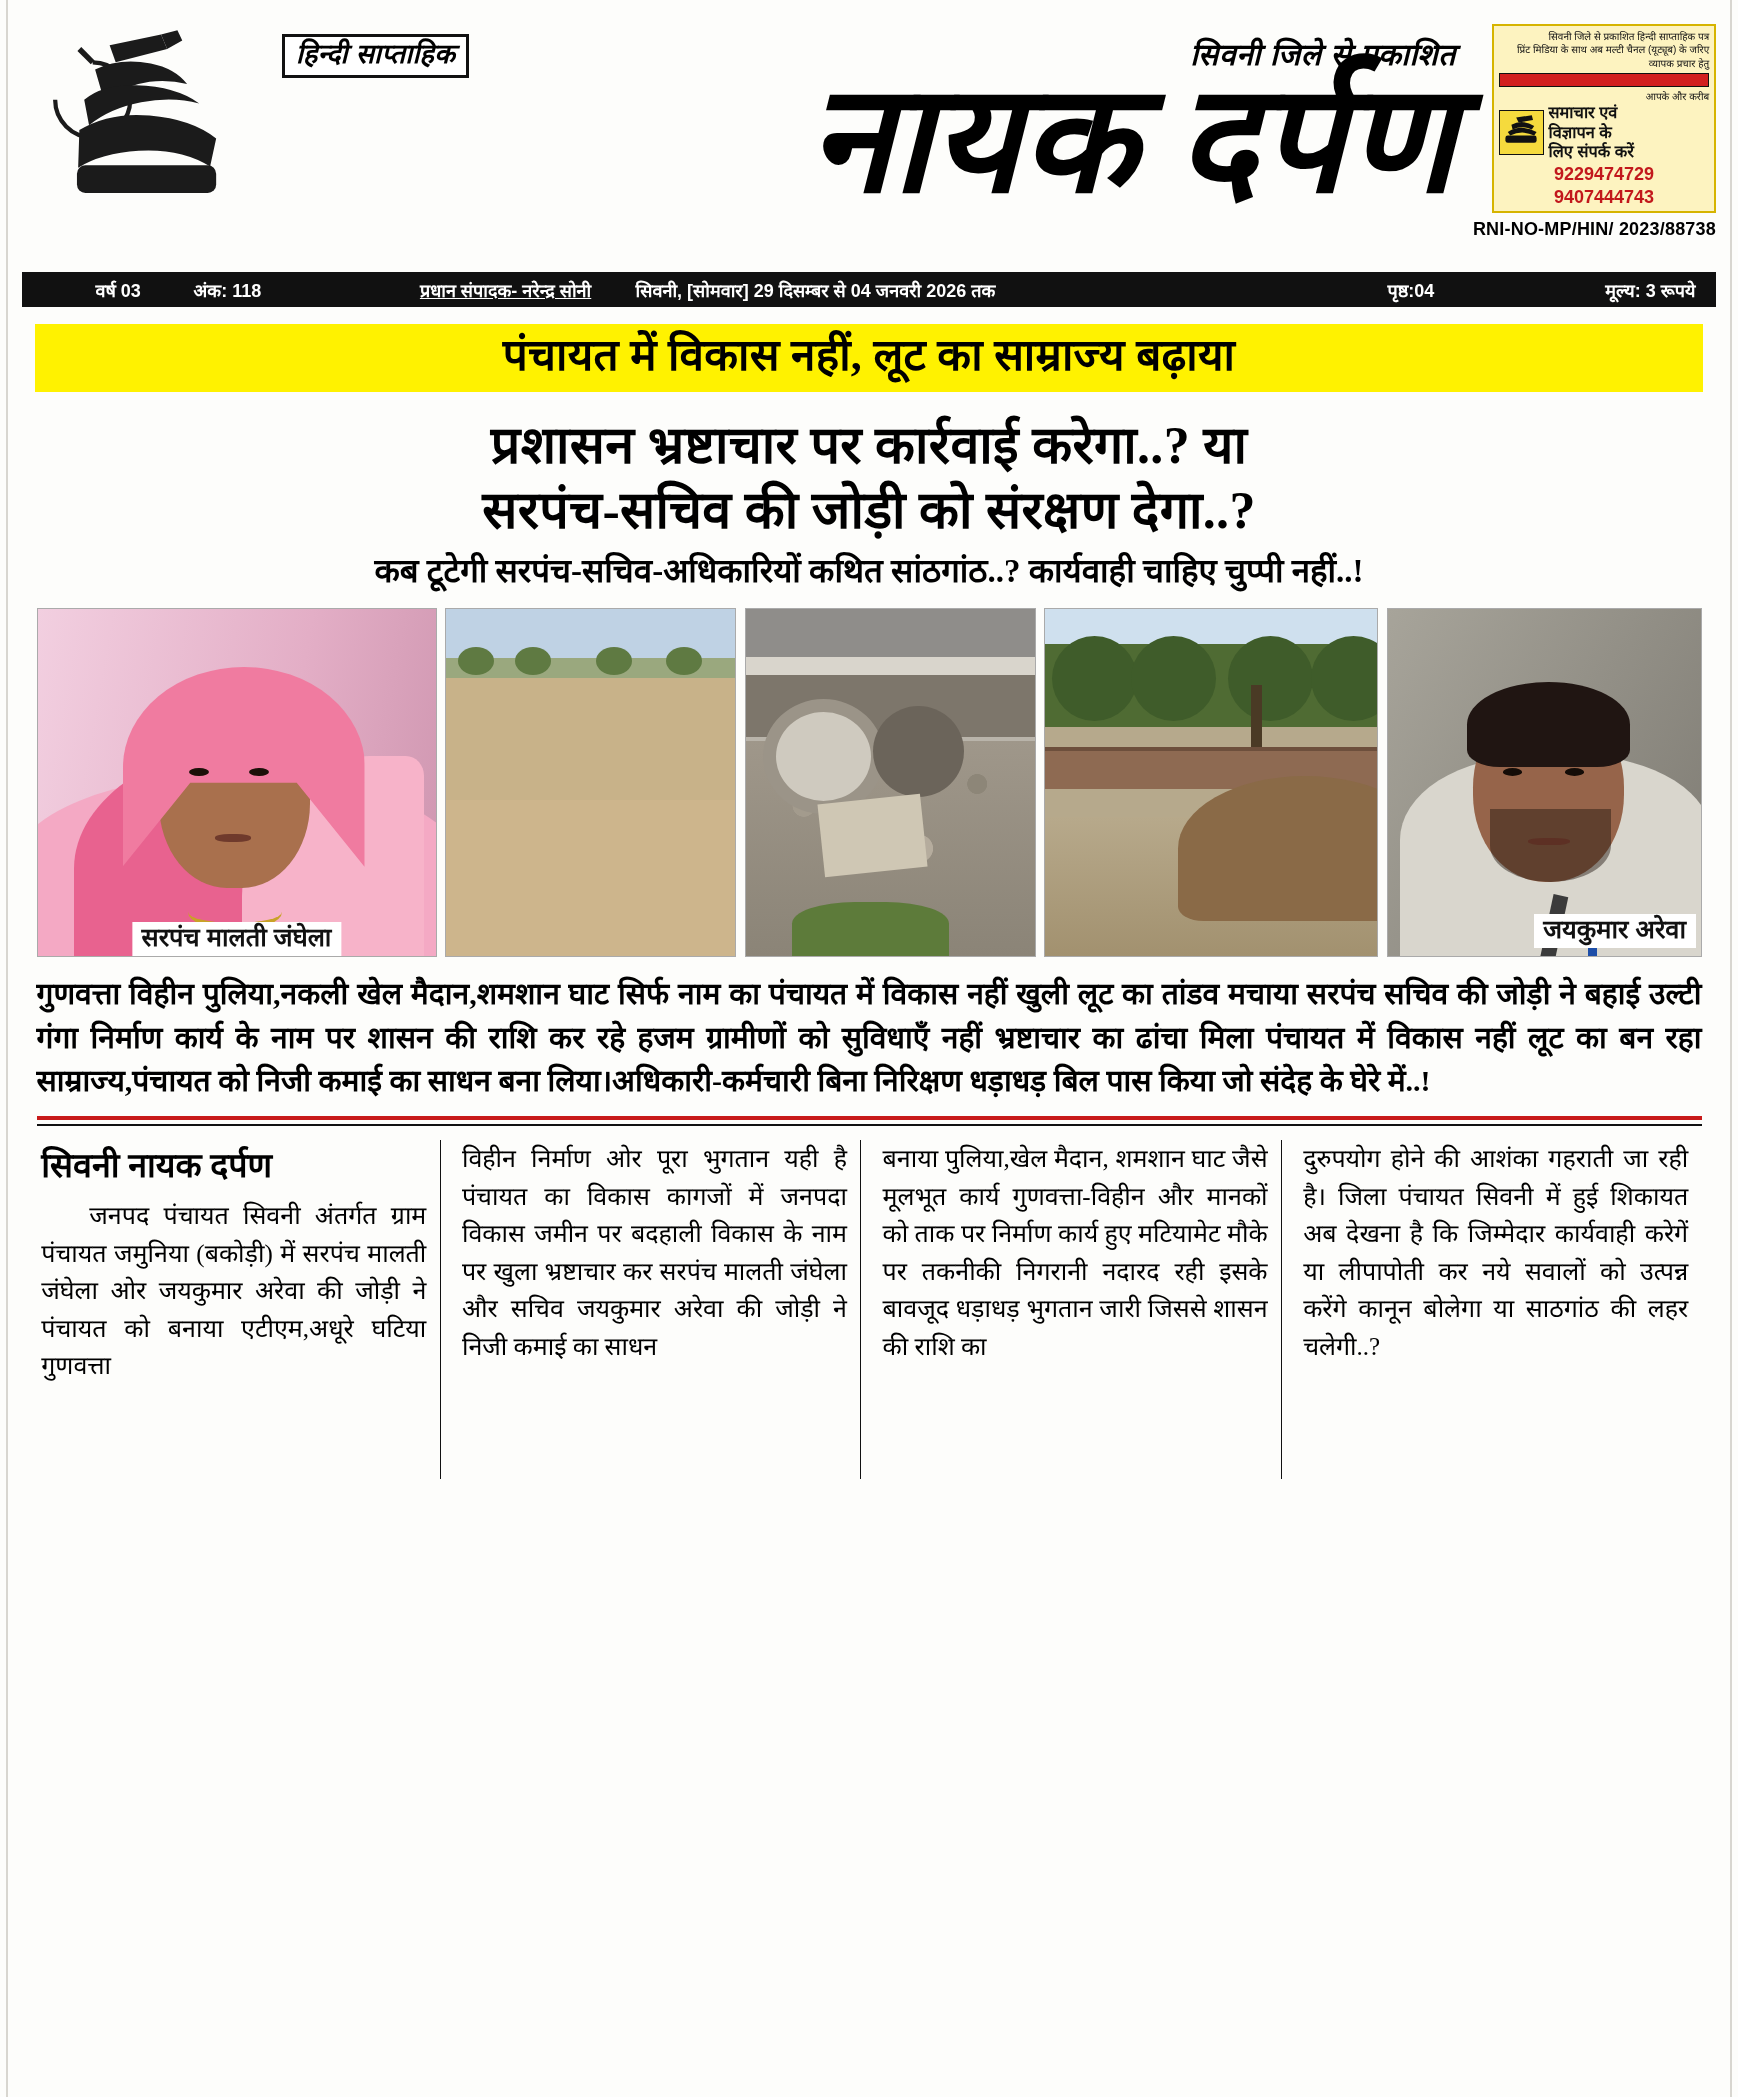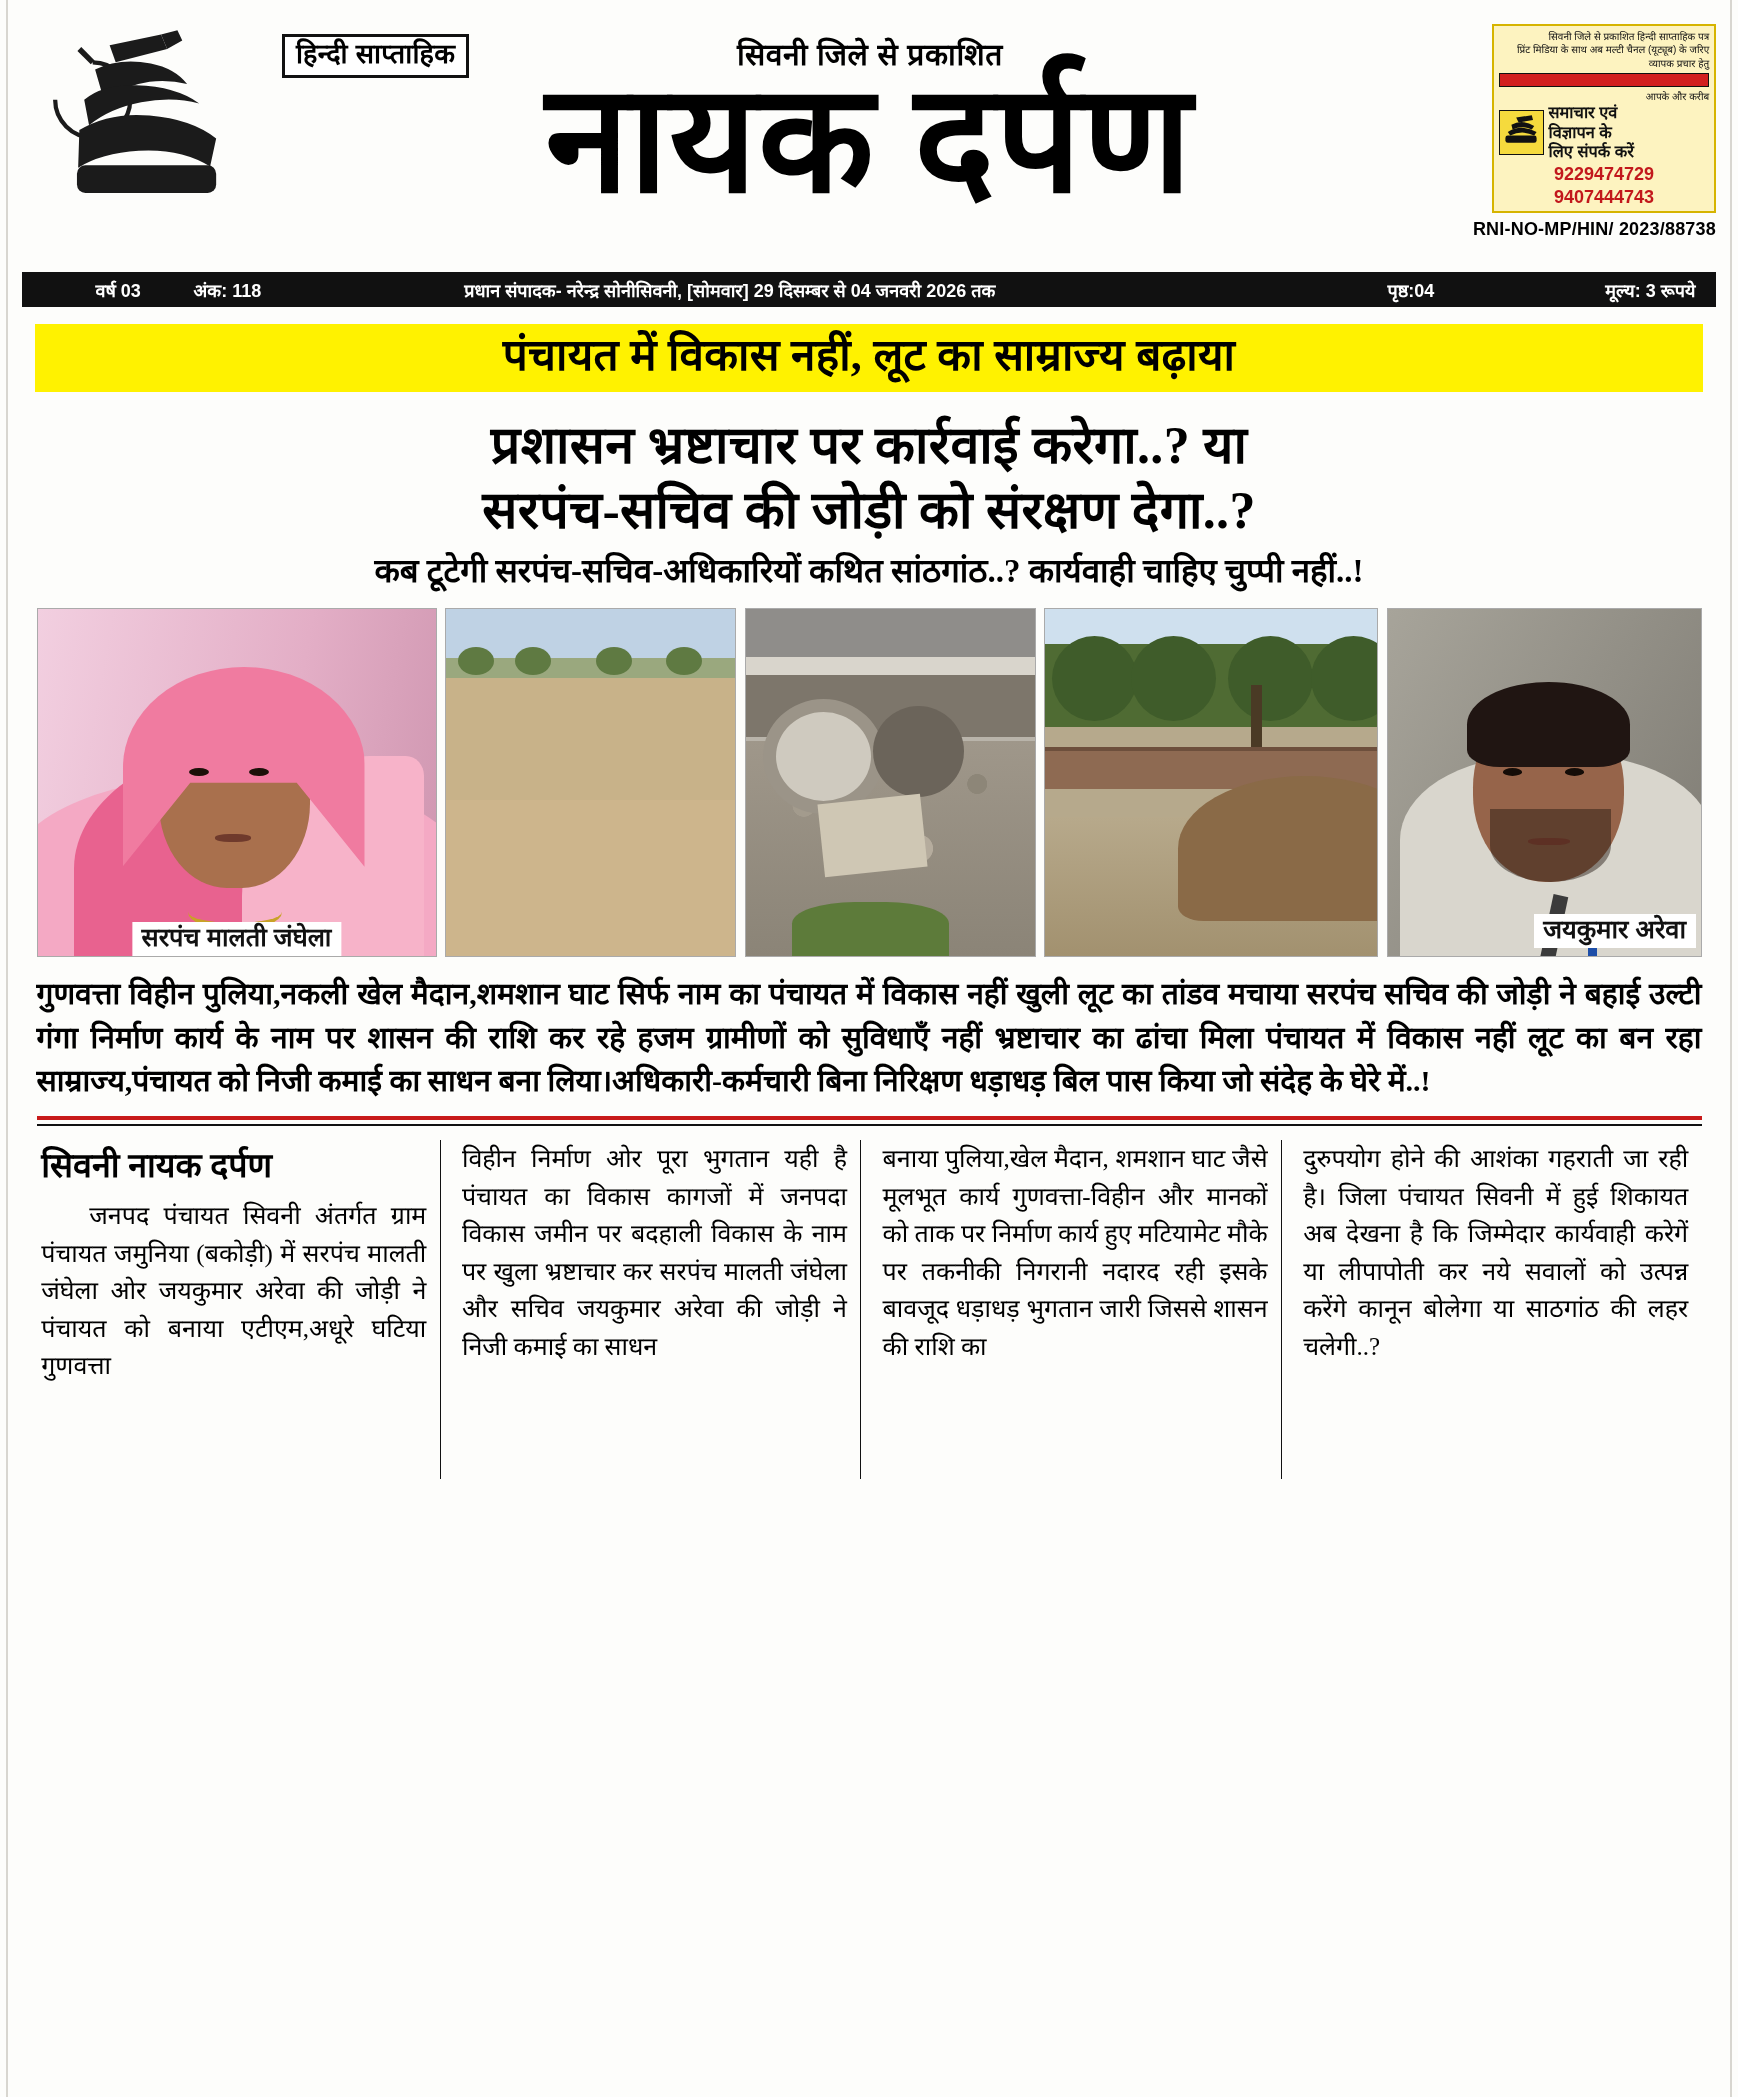--- a/index.html
+++ b/index.html
@@ -29,23 +29,24 @@
     width: 260px;
     flex: 0 0 260px;
     padding-top: 18px;
     display: flex;
     align-items: flex-start;
     justify-content: center;
   }
   .logo-emblem svg { width: 230px; height: 182px; }
   .masthead-center {
     flex: 1 1 auto;
-    text-align: center;
+    text-align: right;
     padding-top: 24px;
     position: relative;
+    font-style: italic;
   }
   .tag-weekly {
     position: absolute;
     left: 0px;
     top: 25.4px;
     border: 3px solid #111;
     padding: 3.6px 11px 6px 11px;
     font-size: 27px;
     font-weight: bold;
     letter-spacing: 0.3px;
@@ -141,21 +142,21 @@
     display: flex;
     align-items: center;
     font-size: 18px;
     font-weight: bold;
     padding: 0 20.6px;
     margin-top: 3.6px;
   }
   .info-bar span { white-space: nowrap; }
   .ib1 { flex: 0 0 151px; text-align: center; }
   .ib2 { flex: 0 0 182px; text-align: left; }
-  .ib3 { flex: 0 0 260px; text-align: right; }
+  .ib3 { flex: 0 0 260px; text-align: center; text-decoration: underline; }
   .ib4 { flex: 1 1 auto; text-align: left; }
   .ib5 { flex: 0 0 157px; text-align: left; }
   .ib6 { flex: 0 0 151px; text-align: right; }
 
   
   .yellow-band {
     background: #fff200;
     margin: 17px 13.3px 0 13.3px;
     padding: 8.5px 6px 13.3px 6px;
     text-align: center;

